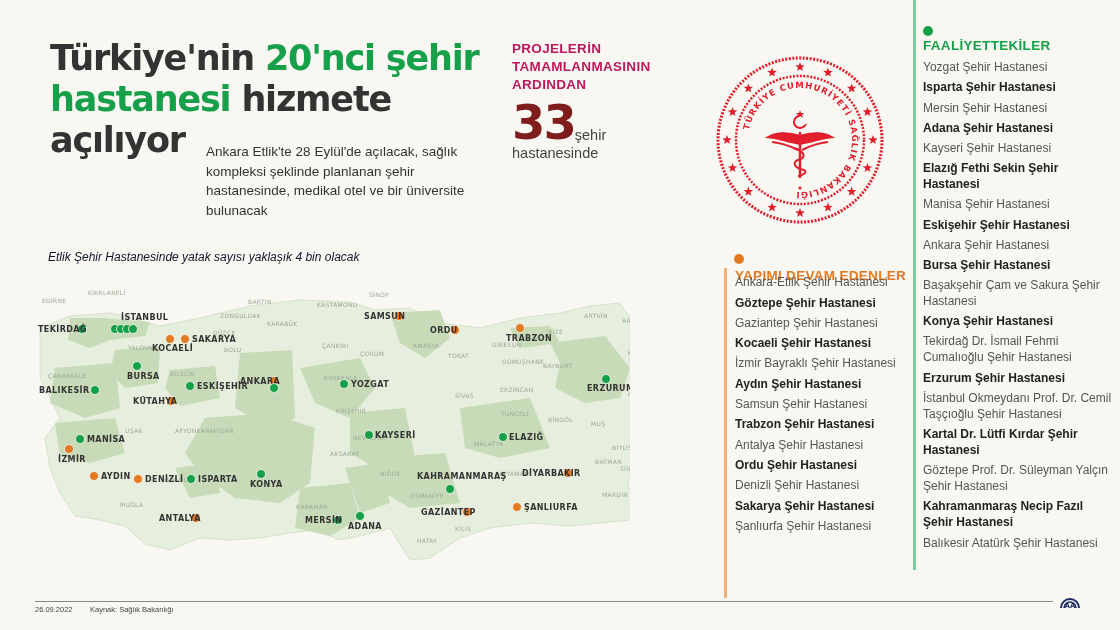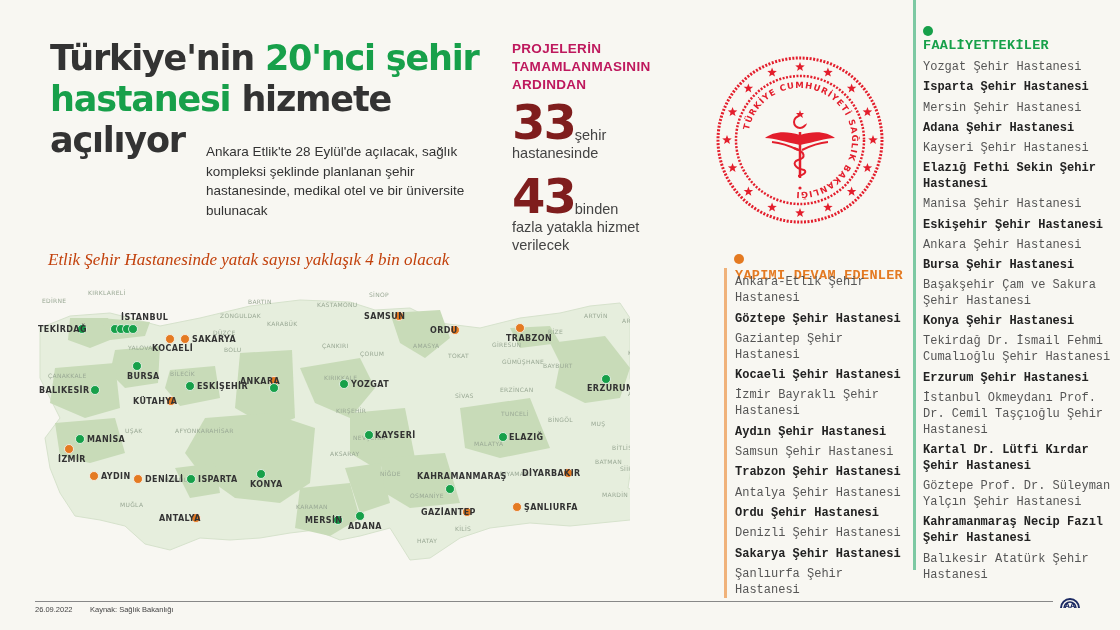--- a/index.html
+++ b/index.html
@@ -17,38 +17,38 @@
     letter-spacing: -1.2px; color: #333;
   }
   .title .green { color: #17a04a; }
   .lede {
     position: absolute; left: 206px; top: 142px; width: 270px;
     font-size: 13.5px; line-height: 19.5px; color: #333;
     font-family: "Liberation Sans", sans-serif;
   }
   .map-note {
     position: absolute; left: 48px; top: 250px;
-    font-style: italic; font-size: 17px; color: #c2410c;
-    font-family: Liberation Serif, serif;
+    font-style: italic; font-size: 12px; color: #0f172a;
+    font-family: Liberation Sans, sans-serif;
   }
   .stats { position: absolute; left: 512px; top: 40px; width: 200px; }
   .stats-head {
     font-weight: bold; font-size: 13.5px; line-height: 18px; color: #be185d;
     font-family: "Liberation Sans", sans-serif; letter-spacing: 0.3px;
   }
   .stat { margin-top: 6px; }
   .stat .big {
     font-family: "DejaVu Sans", sans-serif; font-weight: bold;
     color: #7f1d1d; font-size: 48px; line-height: 44px; letter-spacing: -2px;
     display: inline-block; vertical-align: bottom;
   }
   .stat .after { font-size: 14.5px; color: #444; font-family: "Liberation Sans", sans-serif; }
   .stat .line { font-size: 14.5px; line-height: 18px; color: #444; font-family: "Liberation Sans", sans-serif; }
   .seal { position: absolute; left: 710px; top: 50px; width: 180px; height: 180px; }
-  .list-col { position: absolute; font-family: Liberation Mono, monospace; padding-left: 15px; }
+  .list-col { position: absolute; font-family: Liberation Sans, sans-serif; padding-left: 15px; }
   .list-col .bar { position: absolute; left: 0; width: 3px; }
   .list-col .dot { position: absolute; width: 10px; height: 10px; border-radius: 50%; }
   .list-col .head { font-weight: bold; font-size: 13.5px; letter-spacing: 0.3px; }
   .list-col ul { list-style: none; }
   .list-col li { font-size: 12px; line-height: 16px; color: #555; margin-top: 4.2px; }
   .list-col li.b { font-weight: bold; color: #222; }
   .col-active { left: 913px; top: 0; width: 200px; height: 570px; }
   .col-active .bar { top: 0; height: 570px; background: #7dc9a3; }
   .col-active .dot { left: 10px; top: 26px; background: #17a04a; }
   .col-active .head { position: absolute; left: 10px; top: 38px; color: #17a04a; }
@@ -80,25 +80,20 @@
 
 <div class="stats">
   <div class="stats-head">
     <div>PROJELERİN</div>
     <div>TAMAMLANMASININ</div>
     <div>ARDINDAN</div>
   </div>
   <div class="stat">
     <span class="big">33</span><span class="after">şehir</span>
     <div class="line">hastanesinde</div>
-  </div>
-  <div class="stat" style="margin-top:12px">
-    <span class="big">43</span><span class="after">binden</span>
-    <div class="line">fazla yatakla hizmet</div>
-    <div class="line">verilecek</div>
   </div>
 </div>
 
 <svg class="seal" viewBox="0 0 180 180">
   <defs>
     <path id="sealTextPath" d="M 90 90 m -52 0 a 52 52 0 1 1 104 0 a 52 52 0 1 1 -104 0"></path>
   </defs>
   <circle cx="90" cy="90" r="82" fill="none" stroke="#e31e2c" stroke-width="3" stroke-dasharray="2 1.5"></circle>
   <circle cx="90" cy="90" r="64" fill="none" stroke="#e31e2c" stroke-width="2.5" stroke-dasharray="2 1.5"></circle>
   <g id="stars" fill="#e31e2c">

